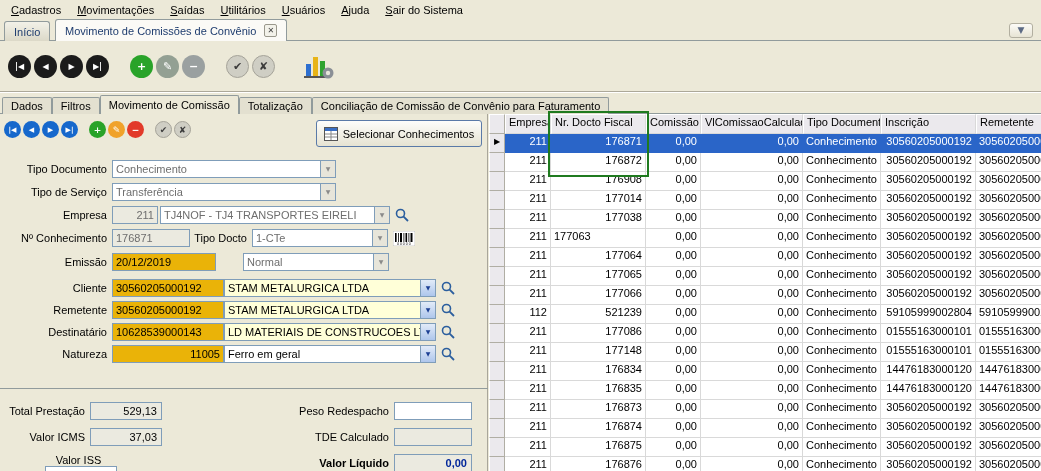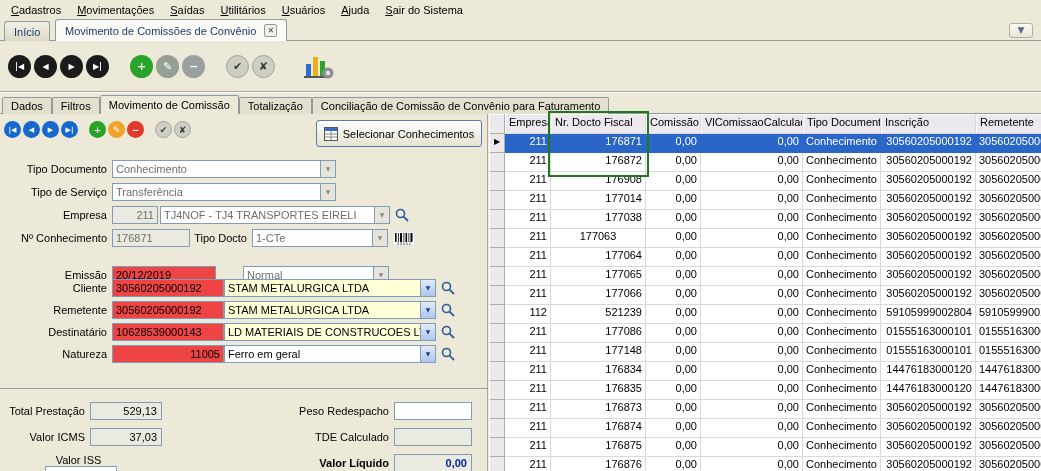--- a/index.html
+++ b/index.html
@@ -63,21 +63,21 @@
   
   .left-panel { position:absolute; top:114px; left:0; width:488px; height:357px;
     background:#ece9d8; border-right:1px solid #a9a69a; }
   .mini-toolbar { position:absolute; top:7px; left:4px; display:flex; align-items:center; }
   .sel-btn { position:absolute; top:6px; left:316px; width:166px; height:27px;
     border:1px solid #5a7aa8; border-radius:3px; background:linear-gradient(#fdfdfb,#e6e3d2);
     display:flex; align-items:center; justify-content:center; gap:5px; }
 
   .frow { position:absolute; left:0; height:18px; display:flex; align-items:center; }
   .flabel { width:112px; text-align:right; padding-right:5px; flex:0 0 auto; }
-  .field { height:18px; border:1px solid #7f9db9; background:#ef4444; padding:1px 3px;
+  .field { height:18px; border:1px solid #7f9db9; background:#eab308; padding:1px 3px;
     display:flex; align-items:center; overflow:hidden; white-space:nowrap; flex:0 0 auto; }
   .field.num { justify-content:flex-end; }
   .dis { background:#ebeae0; color:#6e6e6e; }
   .combo { height:18px; border:1px solid #7f9db9; background:#fff; display:flex;
     align-items:center; overflow:hidden; flex:0 0 auto; }
   .combo .ctext { flex:1; padding:0 3px; white-space:nowrap; overflow:hidden; }
   .combo .carrow { width:15px; height:16px; flex:0 0 auto; text-align:center; font-size:6px;
     line-height:16px; color:#1c3f94; background:linear-gradient(#e2ebf8,#aec6ec);
     border-left:1px solid #7f9db9; }
   .combo.dis .carrow { background:#e7e5da; color:#8a8a8a; }
@@ -250,21 +250,21 @@
         <rect x="7" y="2" width="2" height="9" fill="#000"></rect>
         <rect x="10.5" y="2" width="0.8" height="9" fill="#000"></rect>
         <rect x="12.5" y="2" width="1.6" height="9" fill="#000"></rect>
         <rect x="15.5" y="2" width="0.8" height="9" fill="#000"></rect>
         <rect x="17.5" y="2" width="2" height="9" fill="#000"></rect>
         <text x="4" y="14" font-size="3.5" fill="#000">0 0 0 0 0</text>
       </svg>
     </div>
   </div>
 
-  <div class="frow" style="top:152px;justify-content:center;">
+  <div class="frow" style="top:139px;justify-content:center;">
     <span class="flabel">Emissão</span>
     <div class="field" style="width:104px;">
       <span>20/12/2019</span>
     </div>
     <div class="combo dis" style="width:146px; margin-left:27px;">
       <span class="ctext">Normal</span>
       <span class="carrow glyph">▼</span>
     </div>
   </div>
 
@@ -435,21 +435,21 @@
         <div class="gcell" style="width:95px;text-align:right">177038</div>
         <div class="gcell" style="width:55px;text-align:right">0,00</div>
         <div class="gcell" style="width:102px;text-align:right">0,00</div>
         <div class="gcell" style="width:78px;text-align:left">Conhecimento</div>
         <div class="gcell" style="width:95px;text-align:right">30560205000192</div>
         <div class="gcell" style="width:95px;text-align:left">30560205000</div>
       </div>
       <div class="grow">
         <div class="gcell gind glyph" style="width:16px"></div>
         <div class="gcell" style="width:46px;text-align:right">211</div>
-        <div class="gcell" style="width:95px;text-align:center">177063</div>
+        <div class="gcell" style="width:95px;text-align:left">177063</div>
         <div class="gcell" style="width:55px;text-align:right">0,00</div>
         <div class="gcell" style="width:102px;text-align:right">0,00</div>
         <div class="gcell" style="width:78px;text-align:left">Conhecimento</div>
         <div class="gcell" style="width:95px;text-align:right">30560205000192</div>
         <div class="gcell" style="width:95px;text-align:left">30560205000</div>
       </div>
       <div class="grow">
         <div class="gcell gind glyph" style="width:16px"></div>
         <div class="gcell" style="width:46px;text-align:right">211</div>
         <div class="gcell" style="width:95px;text-align:right">177064</div>

